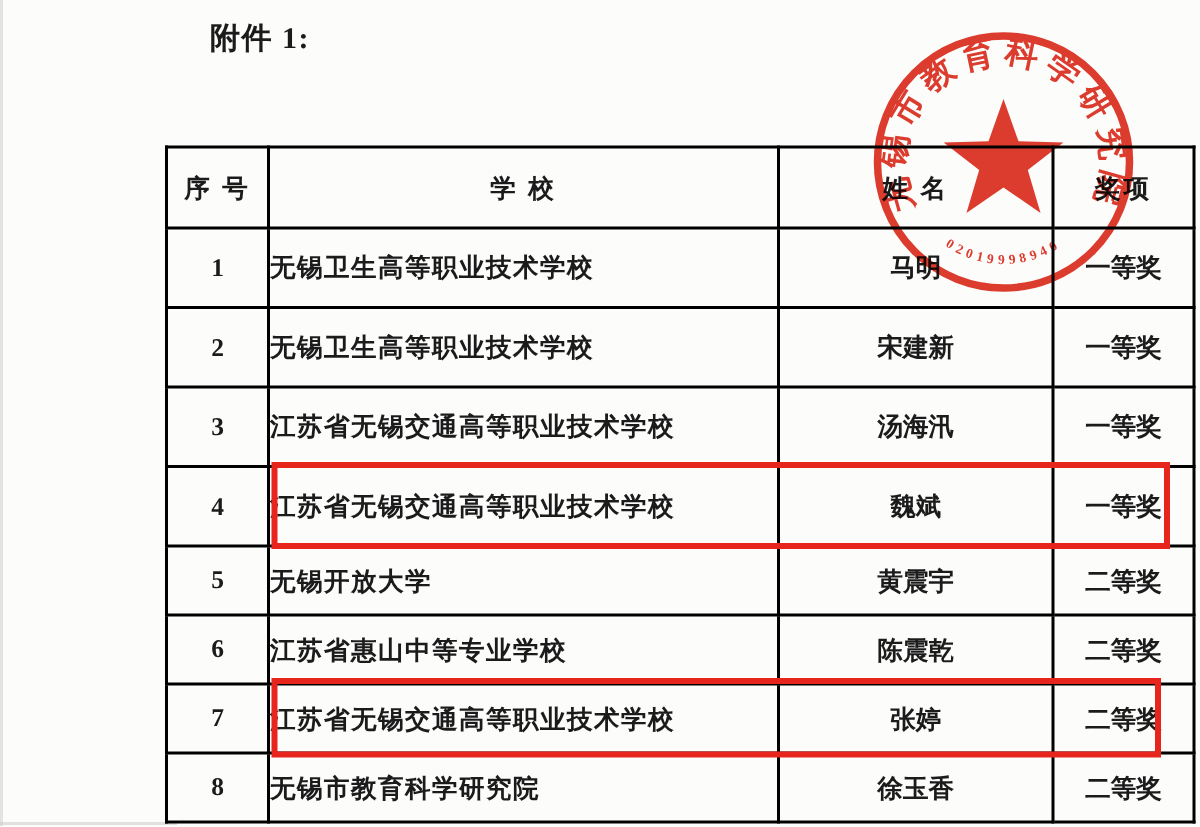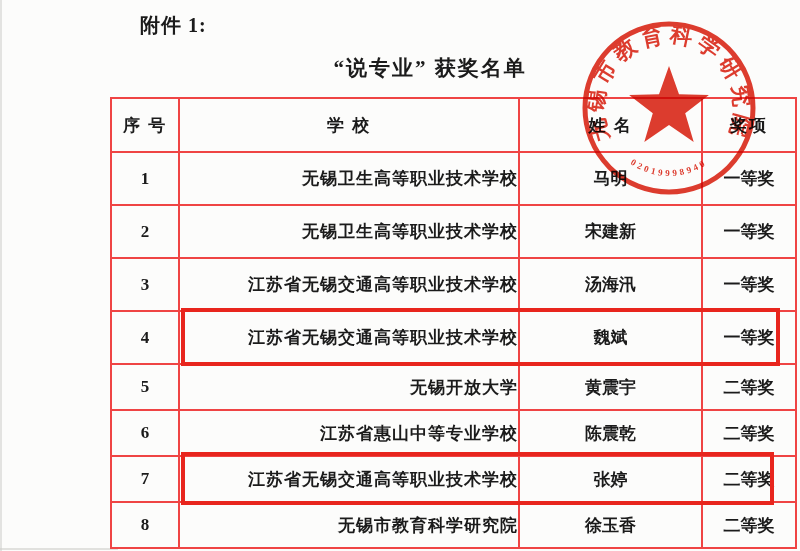--- a/index.html
+++ b/index.html
@@ -23,26 +23,26 @@
   }
   .title {
     position:absolute; left:110px; top:54px; width:640px;
     text-align:center; font-size:21px; font-weight:700; letter-spacing:2px;
   }
   table.award {
     position:absolute; left:110px; top:97px; width:685px;
     border-collapse:collapse; table-layout:fixed;
   }
   table.award th, table.award td {
-    border:2px solid #ef4444; text-align:center;
+    border:2px solid #000000; text-align:center;
     font-size:17px; font-weight:600; padding:0;
     overflow:hidden; white-space:nowrap;
   }
   table.award th { font-weight:700; letter-spacing:2px; }
-  table.award td.school { text-align:right; padding-left:10px; letter-spacing:1px; }
+  table.award td.school { text-align:left; padding-left:0; letter-spacing:1px; }
   table.award thead tr { height:54px; }
   table.award tbody tr:nth-child(-n+4) { height:53px; }
   table.award tbody tr:nth-child(n+5) { height:46px; }
   .hl {
     position:absolute; border:4px solid #e8251d;
     box-sizing:border-box; pointer-events:none; z-index:3;
   }
   #hl-row4 { left:181px; top:308px; width:599px; height:58px; }
   #hl-row7 { left:181px; top:452px; width:593px; height:53px; }
   .stamp {
@@ -54,21 +54,20 @@
 </head>
 <body>
 
 <div class="page">
 
   <div class="scan-edge-left"></div>
   <div class="scan-edge-bottom"></div>
 
   <div class="attachment">附件 1:</div>
 
-  <div class="title">“说专业” 获奖名单</div>
 
   <table class="award">
     <colgroup>
       <col style="width:68px">
         <col style="width:340px">
       <col style="width:183px">
         <col style="width:94px">
     </colgroup>
     <thead>
       <tr>

